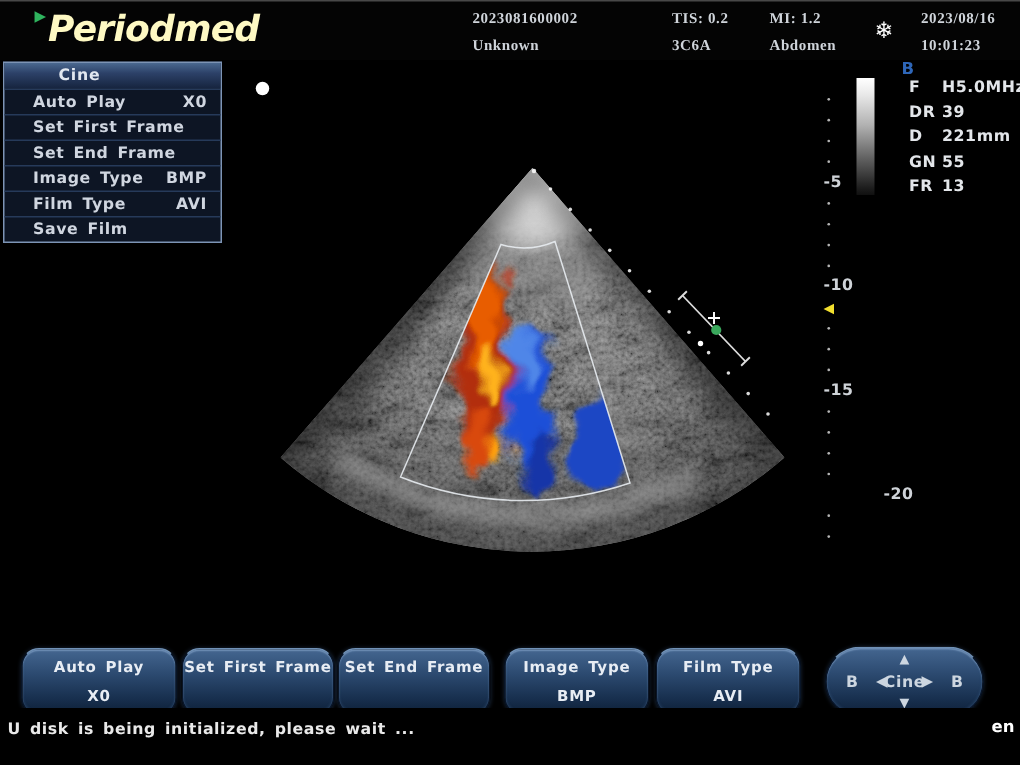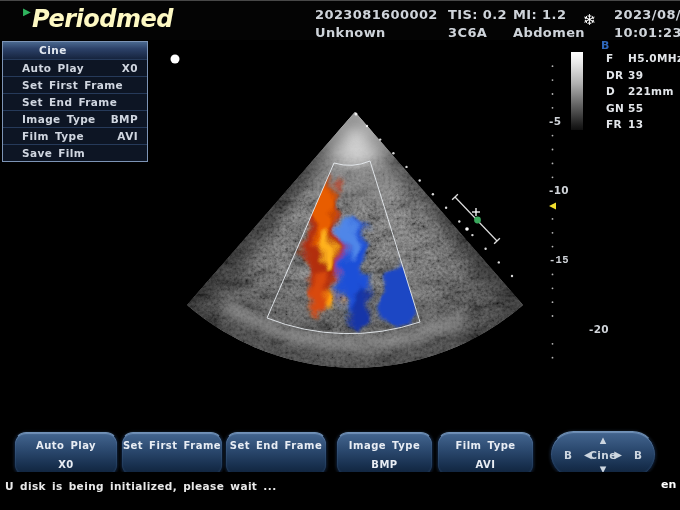--- a/index.html
+++ b/index.html
@@ -2,21 +2,21 @@
 <html><head>
 <meta charset="utf-8">
 <style>
   * { margin:0; padding:0; box-sizing:border-box; }
   html,body { width:680px; height:510px; background:#000; }
   body { font-family:"DejaVu Sans", sans-serif; font-weight:bold; overflow:hidden; }
   #screen { position:relative; width:680px; height:510px; background:#000; overflow:hidden; }
   #screen::before { content:""; position:absolute; top:0; left:0; right:0; height:1px; background:#484848; z-index:99; }
 
   .abs { position:absolute; }
-  .txt { color:#cfd4da; font-size:13px; letter-spacing:.4px; white-space:nowrap; }
+  .txt { color:#cfd4da; font-size:10px; letter-spacing:.4px; white-space:nowrap;font-family:Liberation Serif, serif; }
 
   
   #header { position:absolute; top:0; left:0; width:680px; height:40px; background:#040404; z-index:20; }
   #logo-play { position:absolute; left:23px; top:7px; color:#2fb45e; font-size:10px; line-height:10px; }
   #logo-text { position:absolute; left:32px; top:5px; font-style:italic; font-size:24px; letter-spacing:-.5px; color:#fef9c3; }
   .hdr-col { position:absolute; top:0; height:40px; }
   .hdr-row1 { position:absolute; top:7px; }
   .hdr-row2 { position:absolute; top:25px; }
   #freeze-icon { position:absolute; left:583px; top:11px; color:#ffffff; font-size:15px; }
 
@@ -270,21 +270,21 @@
       <span class="pl">GN</span>
       <span>55</span>
     </div>
     <div class="param-row">
       <span class="pl">FR</span>
       <span>13</span>
     </div>
   </div>
   <div class="depth-label" style="top:122px;">-5</div>
   <div class="depth-label" style="top:191px;">-10</div>
-  <div class="depth-label" style="top:260.5px;font-family:Liberation Mono, monospace;">-15</div>
+  <div class="depth-label" style="top:260.5px;">-15</div>
   <div class="depth-label" style="top:330px;margin-left:40px;">-20</div>
 
   <div class="softkey" style="left:14px;  width:104px;">
     <div class="sk-label">Auto Play</div>
     <div class="sk-value">X0</div>
   </div>
   <div class="softkey" style="left:121px; width:102px;">
     <div class="sk-label">Set First Frame</div>
   </div>
   <div class="softkey" style="left:225px; width:102px;">

